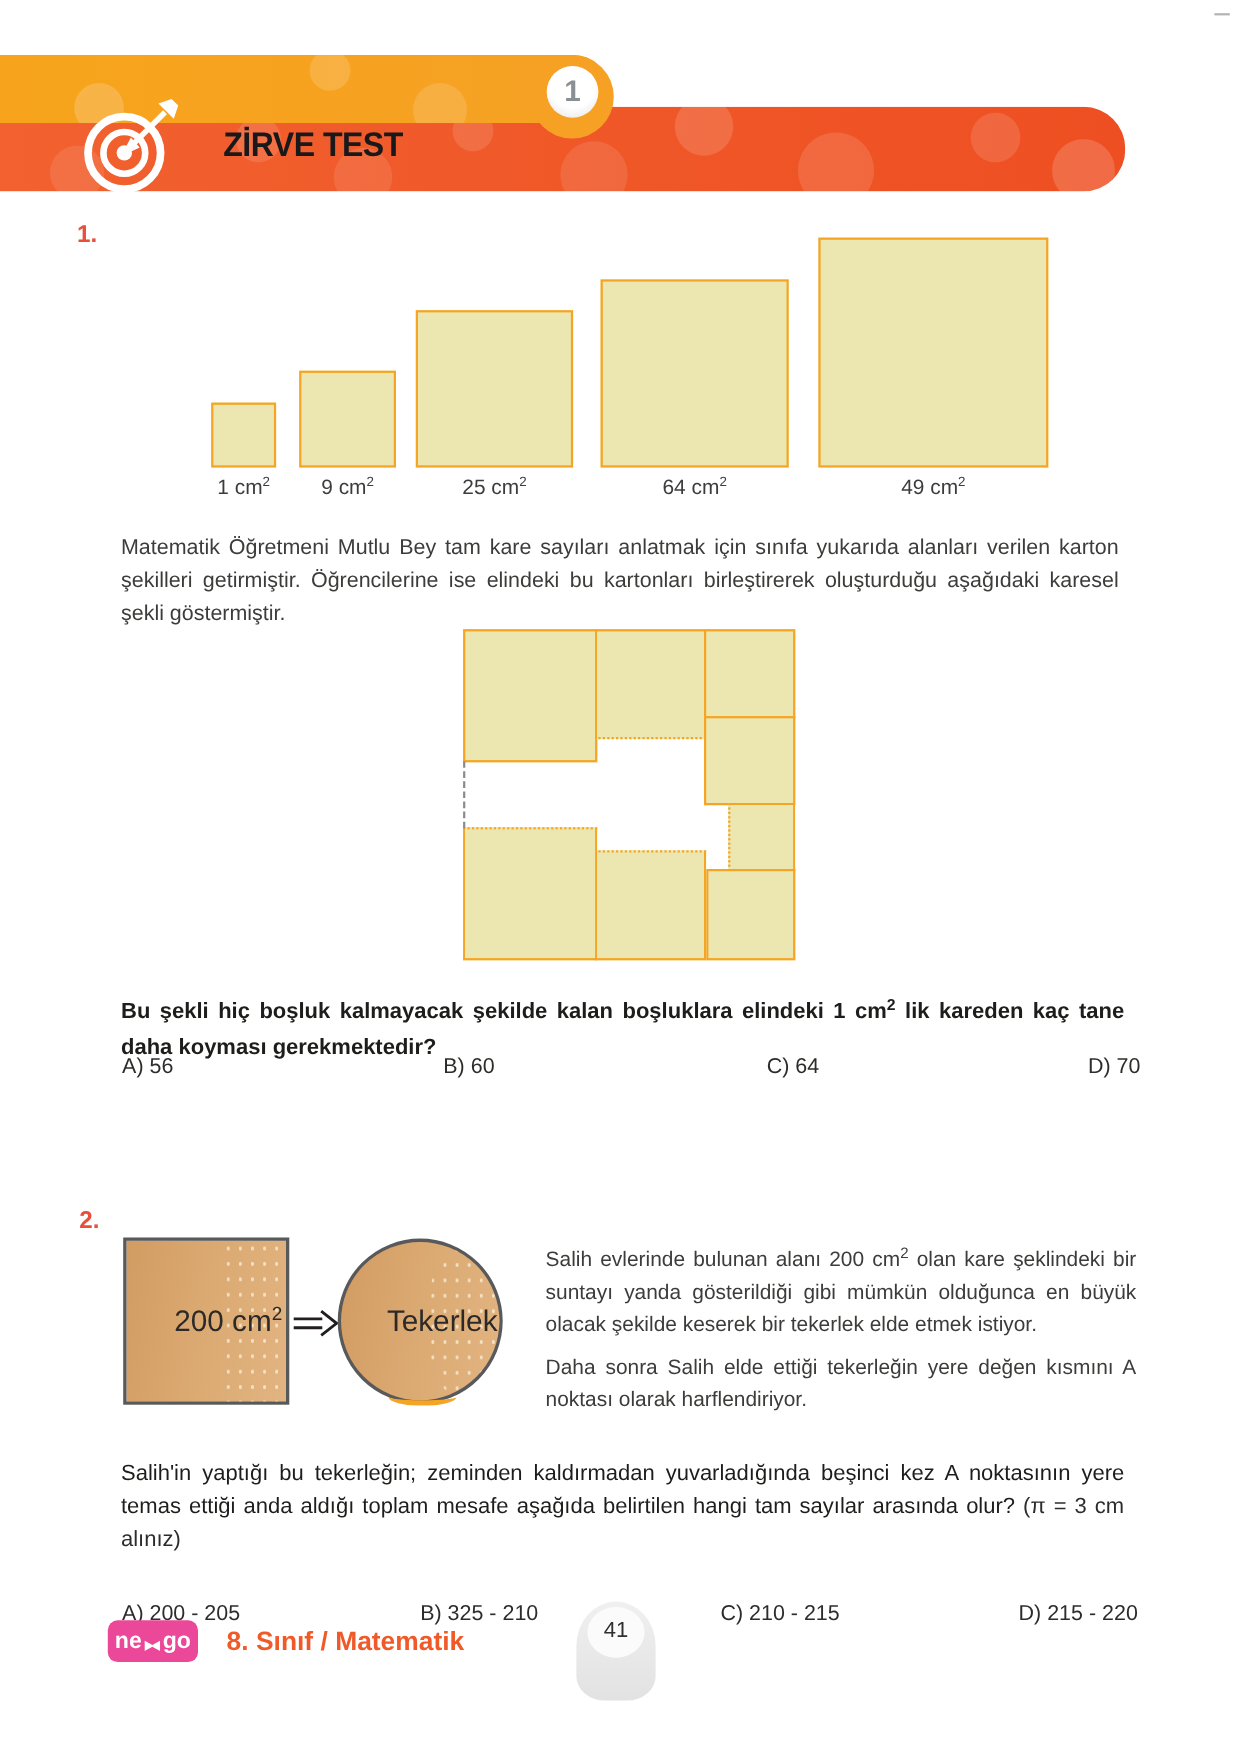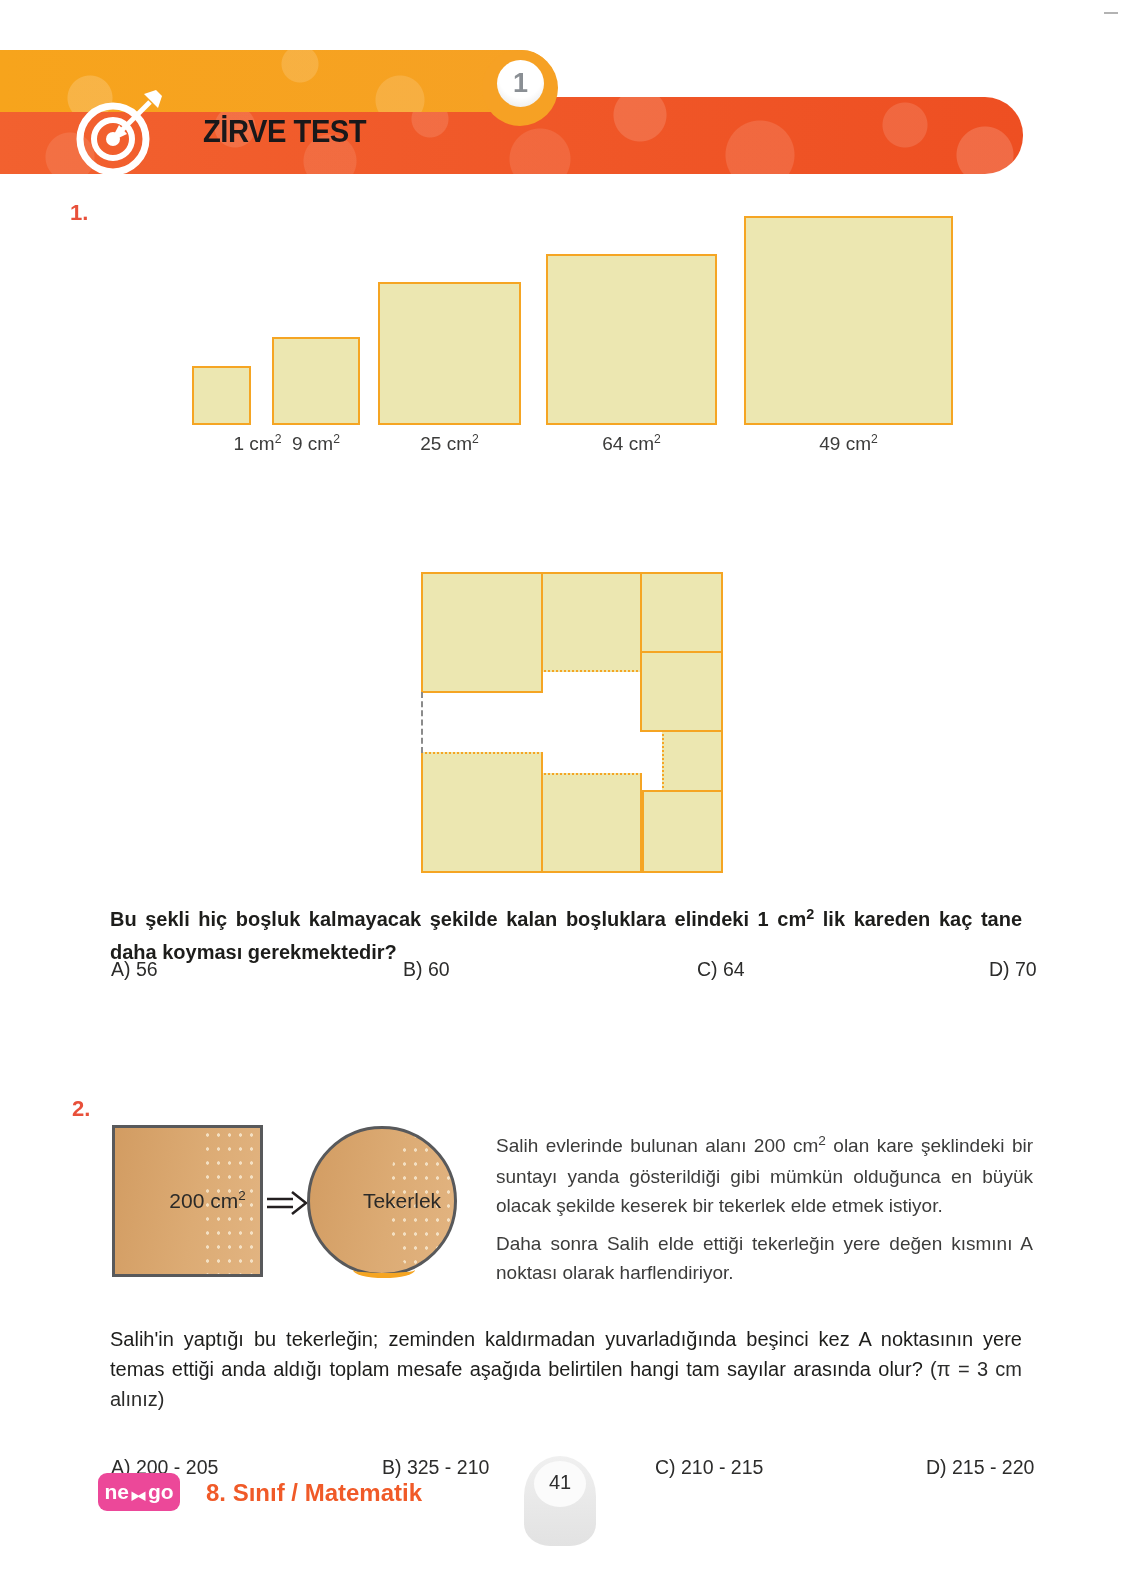--- a/index.html
+++ b/index.html
@@ -51,21 +51,21 @@
   
   .q-num { position:absolute; font-size:22px; font-weight:bold; color:#e8503a; }
   
   .sq { position:absolute; background:#ece7b1; border:2px solid #f5a523; box-sizing:border-box; }
   .sq1 { left:192px; top:366px; width:59px;  height:59px; }
   .sq2 { left:272px; top:337px; width:88px;  height:88px; }
   .sq3 { left:378px; top:282px; width:143px; height:143px; }
   .sq4 { left:546px; top:254px; width:171px; height:171px; }
   .sq5 { left:744px; top:216px; width:209px; height:209px; }
   .sq-label { position:absolute; top:433px; font-size:19px; color:#3c3c3b; text-align:center; }
-  .sql1 { left:192px; width:59px;margin-left:36px; }
+  .sql1 { left:192px; width:59px; }
   .sql2 { left:272px; width:88px; }
   .sql3 { left:378px; width:143px; }
   .sql4 { left:546px; width:171px; }
   .sql5 { left:744px; width:209px; }
   .sup  { font-size:.64em; vertical-align:super; line-height:0; }
   
   .q1-intro {
     position:absolute; left:110px; top:463px; width:907px;
     font-size:19.5px; line-height:30px; text-align:justify; color:#3c3c3b;
   }
@@ -95,21 +95,21 @@
   .q2-square {
     position:absolute; left:112px; top:1125px; width:151px; height:152px;
     border:3px solid #58595b; box-sizing:border-box;
     display:flex; align-items:center; justify-content:center;
   }
   .speckles {
     position:absolute; right:0; top:0; width:40%; height:100%;
     background-image:radial-gradient(rgba(255,250,233,.65) 1.1px, rgba(255,255,255,0) 1.7px);
     background-size:11px 14px; pointer-events:none;
   }
-  .q2-square-label, .q2-circle-label { font-size:21px; color:#2b2a28; position:relative; z-index:2;margin-left:40px; }
+  .q2-square-label, .q2-circle-label { font-size:27px; color:#2b2a28; position:relative; z-index:2;margin-left:40px; }
   .q2-arrow { position:absolute; left:266px; top:1189px; }
   .q2-circle {
     position:absolute; left:307px; top:1126px; width:150px; height:150px; border-radius:50%;
     border:3px solid #58595b; box-sizing:border-box; overflow:hidden;
     display:flex; align-items:center; justify-content:center;
   }
   .q2-circle .speckles { border-radius:50%; width:46%; }
   .q2-arc {
     position:absolute; left:353px; top:1262px; width:62px; height:16px;
     border-radius:50%; border-bottom:5px solid #f5a523; box-sizing:border-box;
@@ -180,20 +180,21 @@
     <div class="sq sq3"></div>
     <div class="sq sq4"></div>
     <div class="sq sq5"></div>
     <div class="sq-label sql1"><span>1 cm</span><span class="sup">2</span></div>
     <div class="sq-label sql2"><span>9 cm</span><span class="sup">2</span></div>
     <div class="sq-label sql3"><span>25 cm</span><span class="sup">2</span></div>
     <div class="sq-label sql4"><span>64 cm</span><span class="sup">2</span></div>
     <div class="sq-label sql5"><span>49 cm</span><span class="sup">2</span></div>
   </div>
 
+  <p class="q1-intro">Matematik Öğretmeni Mutlu Bey tam kare sayıları anlatmak için sınıfa yukarıda alanları verilen karton şekilleri getirmiştir. Öğrencilerine ise elindeki bu kartonları birleştirerek oluşturduğu aşağıdaki karesel şekli göstermiştir.</p>
 
   <div class="composite">
     <div class="piece c-tl"></div>
     <div class="piece c-tm"></div>
     <div class="piece c-tr"></div>
     <div class="piece c-r1"></div>
     <div class="piece c-r2"></div>
     <div class="piece c-br"></div>
     <div class="piece c-bm"></div>
     <div class="piece c-bl"></div>

